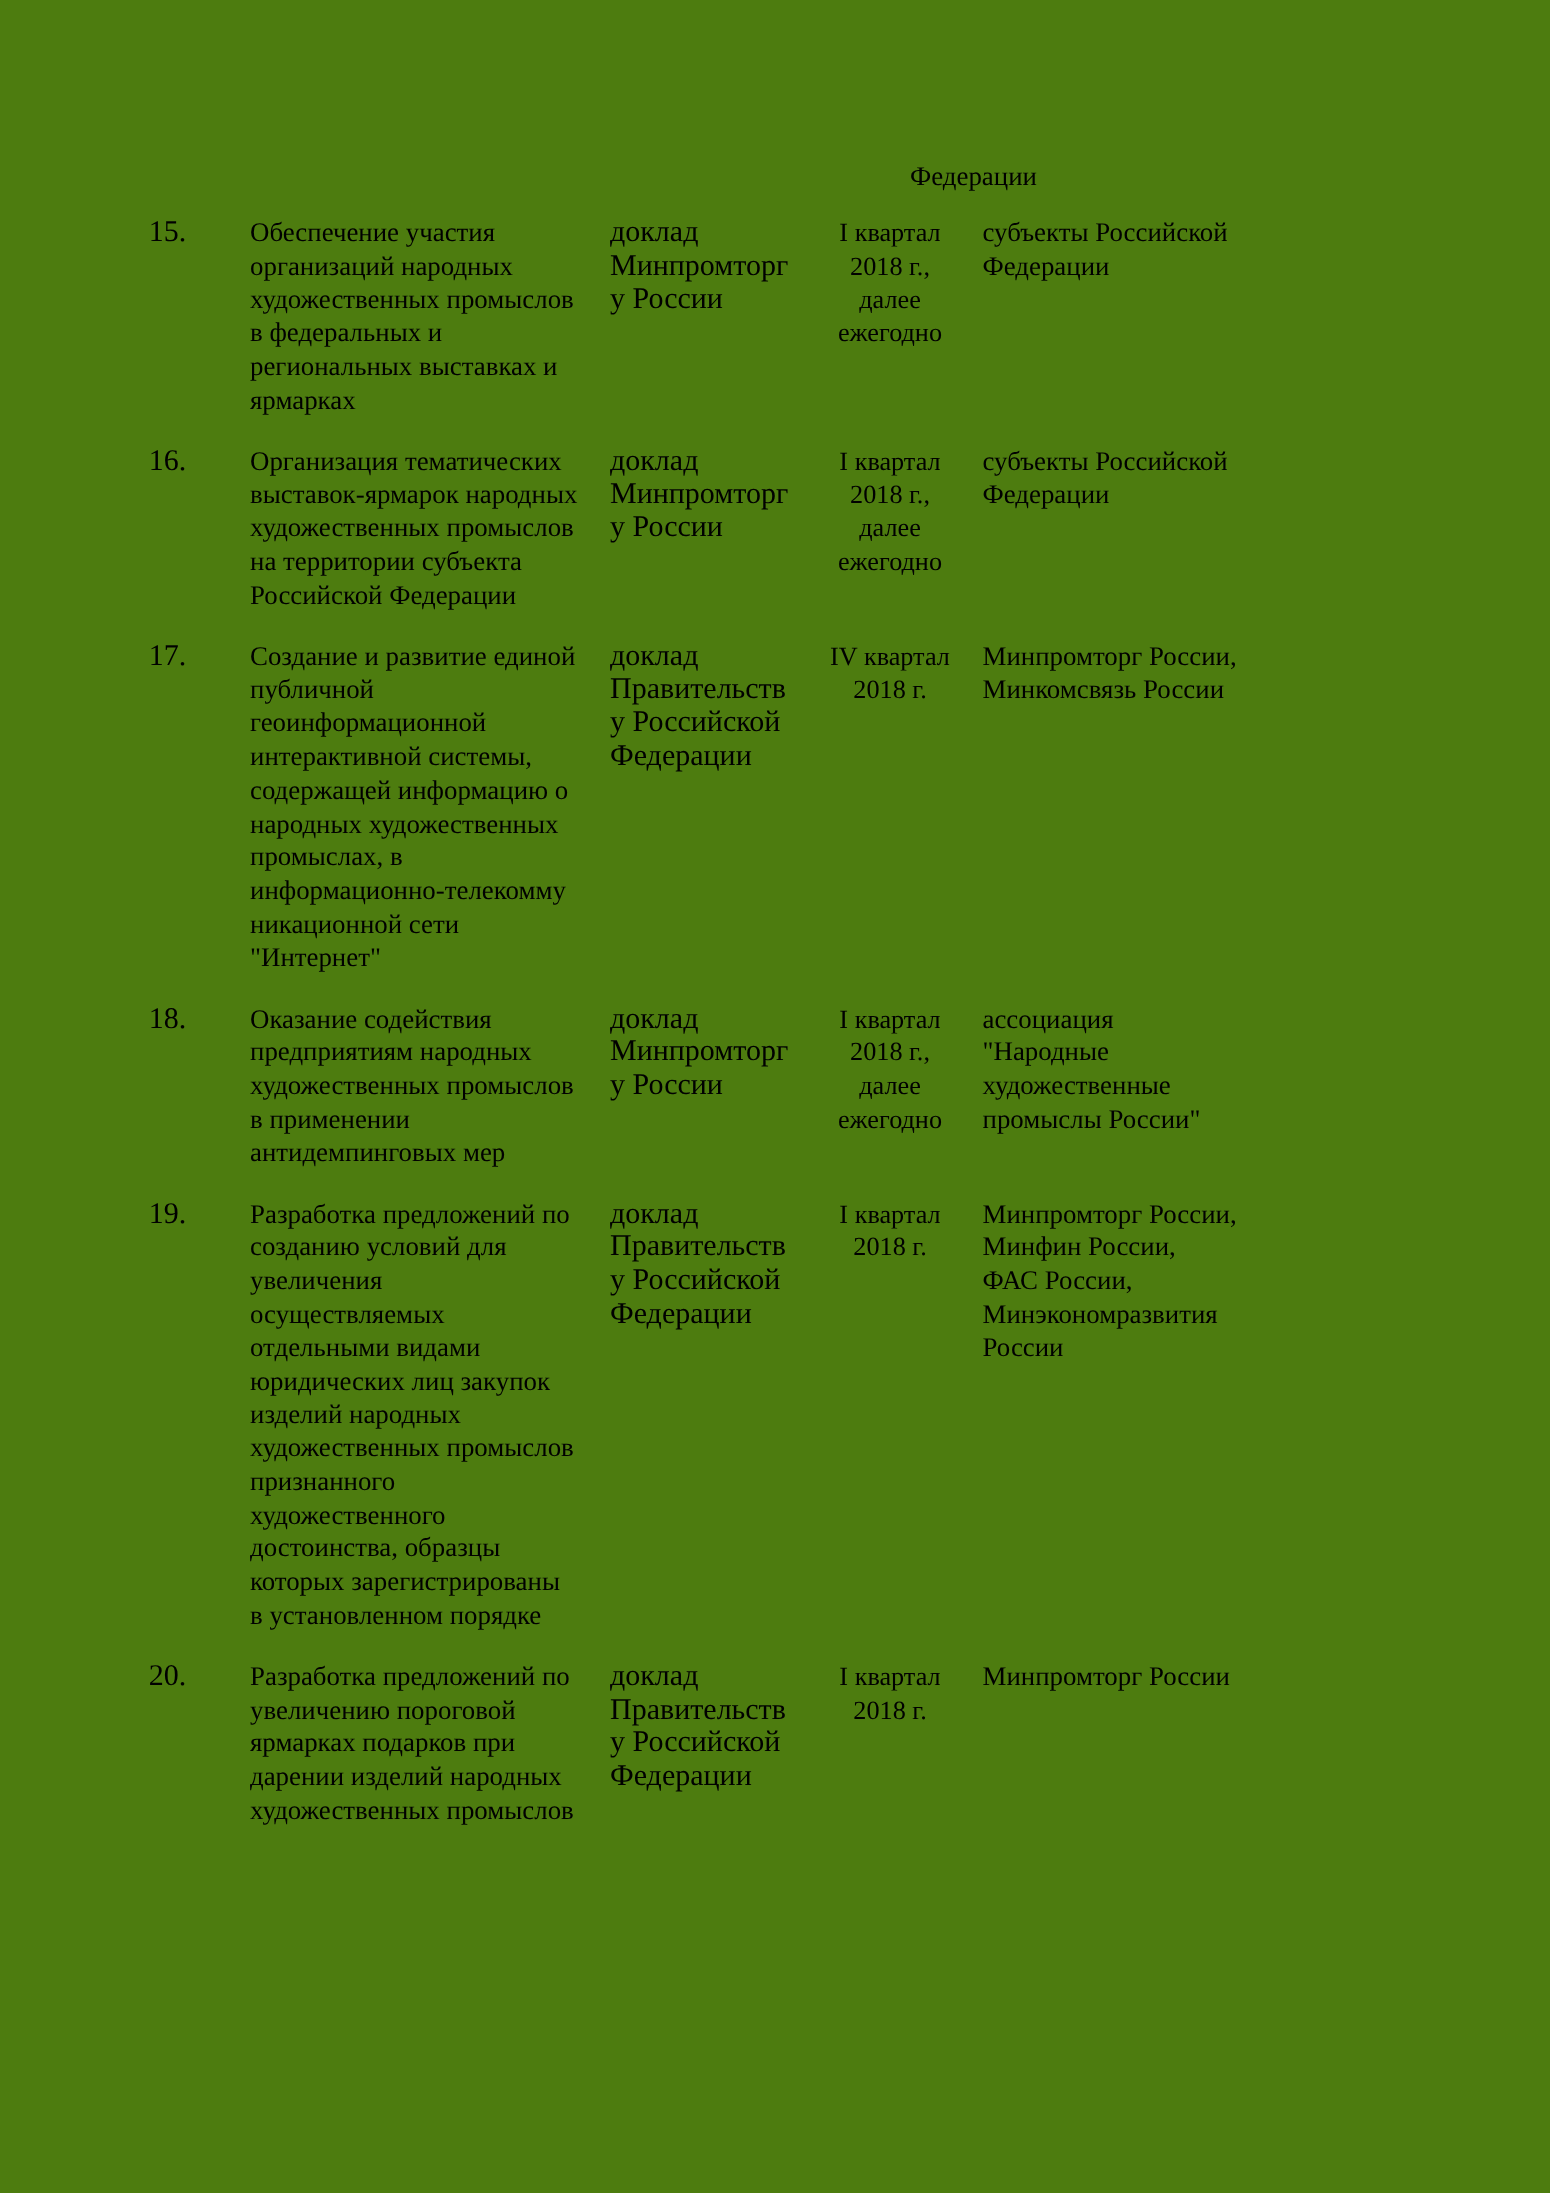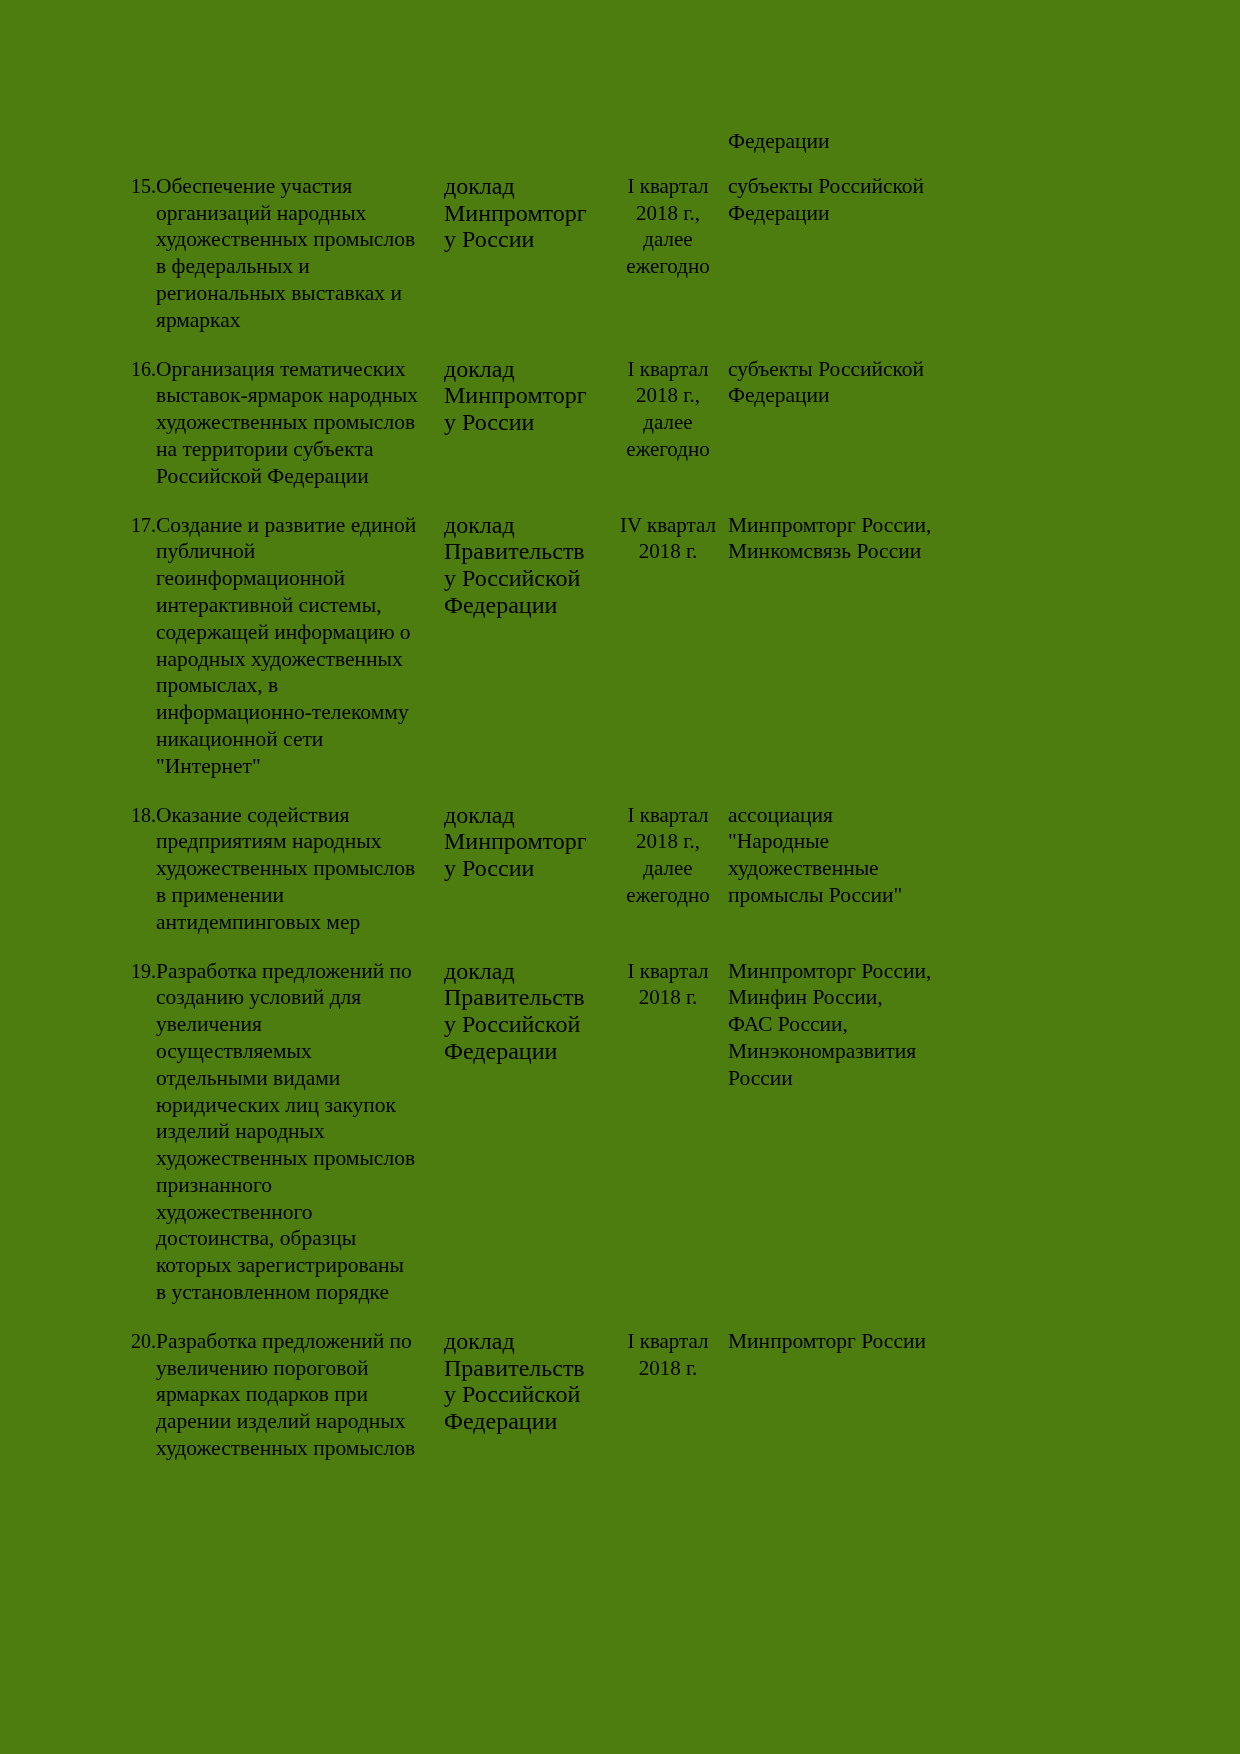--- a/index.html
+++ b/index.html
@@ -35,34 +35,35 @@
 
   
   .row {
     display: flex;
     align-items: flex-start;
     margin-bottom: 22px;
   }
   .c-num {
     width: 48px;
     flex: 0 0 48px;
-    font-size: 20px;
-    line-height: 26.8px;
-    text-align: right;
+    font-size: 24px;
+    line-height: 26.8px;
+    text-align: center;
     padding-left: 4px;
     box-sizing: border-box;
   }
   .c-measure {
     width: 288px;
     flex: 0 0 288px;
     font-size: 21.5px;
     line-height: 26.8px;
     text-align: left;
     box-sizing: border-box;
     padding-right: 4px;
+    margin-left: 44px;
   }
   .c-form {
     width: 168px;
     flex: 0 0 168px;
     font-size: 24px;
     line-height: 26.8px;
     text-align: left;
     box-sizing: border-box;
     padding-right: 4px;
   }
@@ -75,20 +76,21 @@
     box-sizing: border-box;
     padding-right: 4px;
   }
   .c-exec {
     width: 300px;
     flex: 0 0 300px;
     font-size: 21.5px;
     line-height: 26.8px;
     text-align: left;
     box-sizing: border-box;
+    margin-left: 14px;
   }
   .line {
     display: block;
     white-space: pre;
   }
   .cont-exec {
     width: 300px;
     flex: 0 0 300px;
     font-size: 21.5px;
     line-height: 26.8px;

